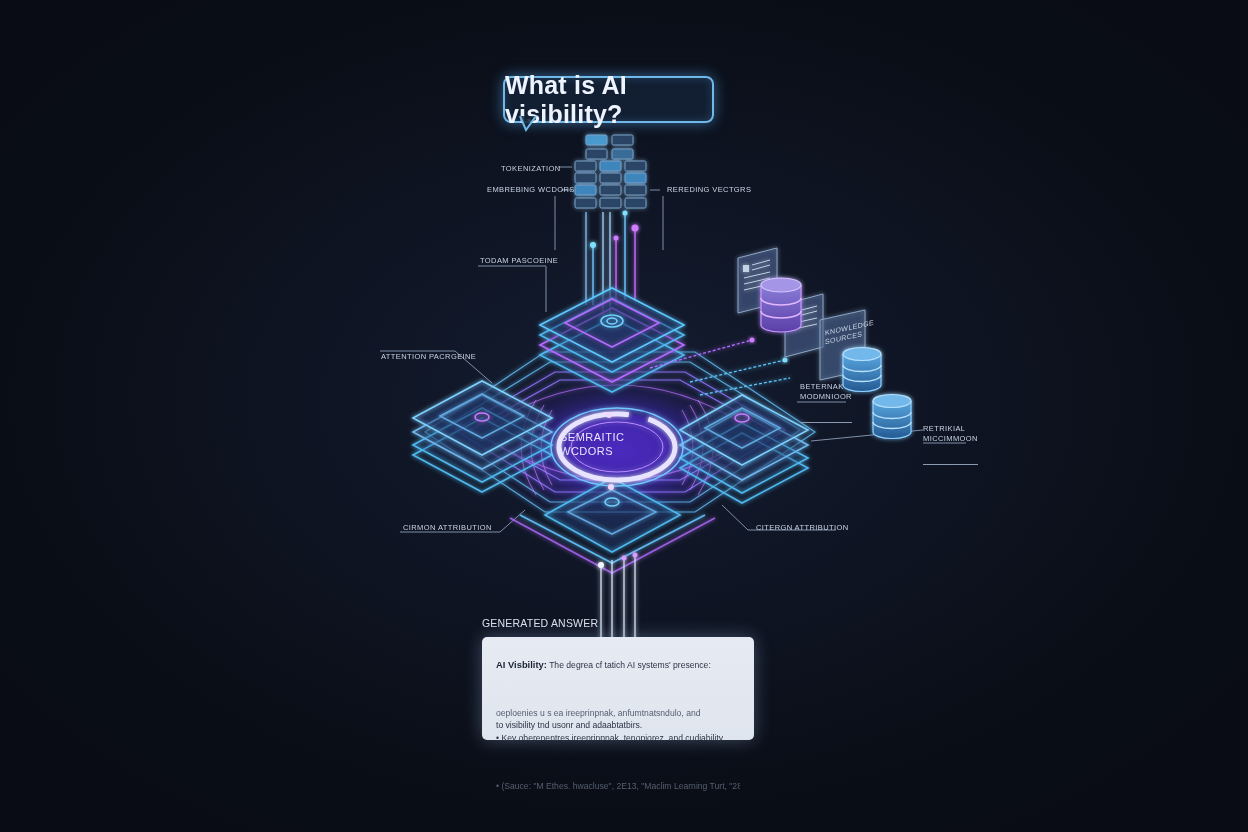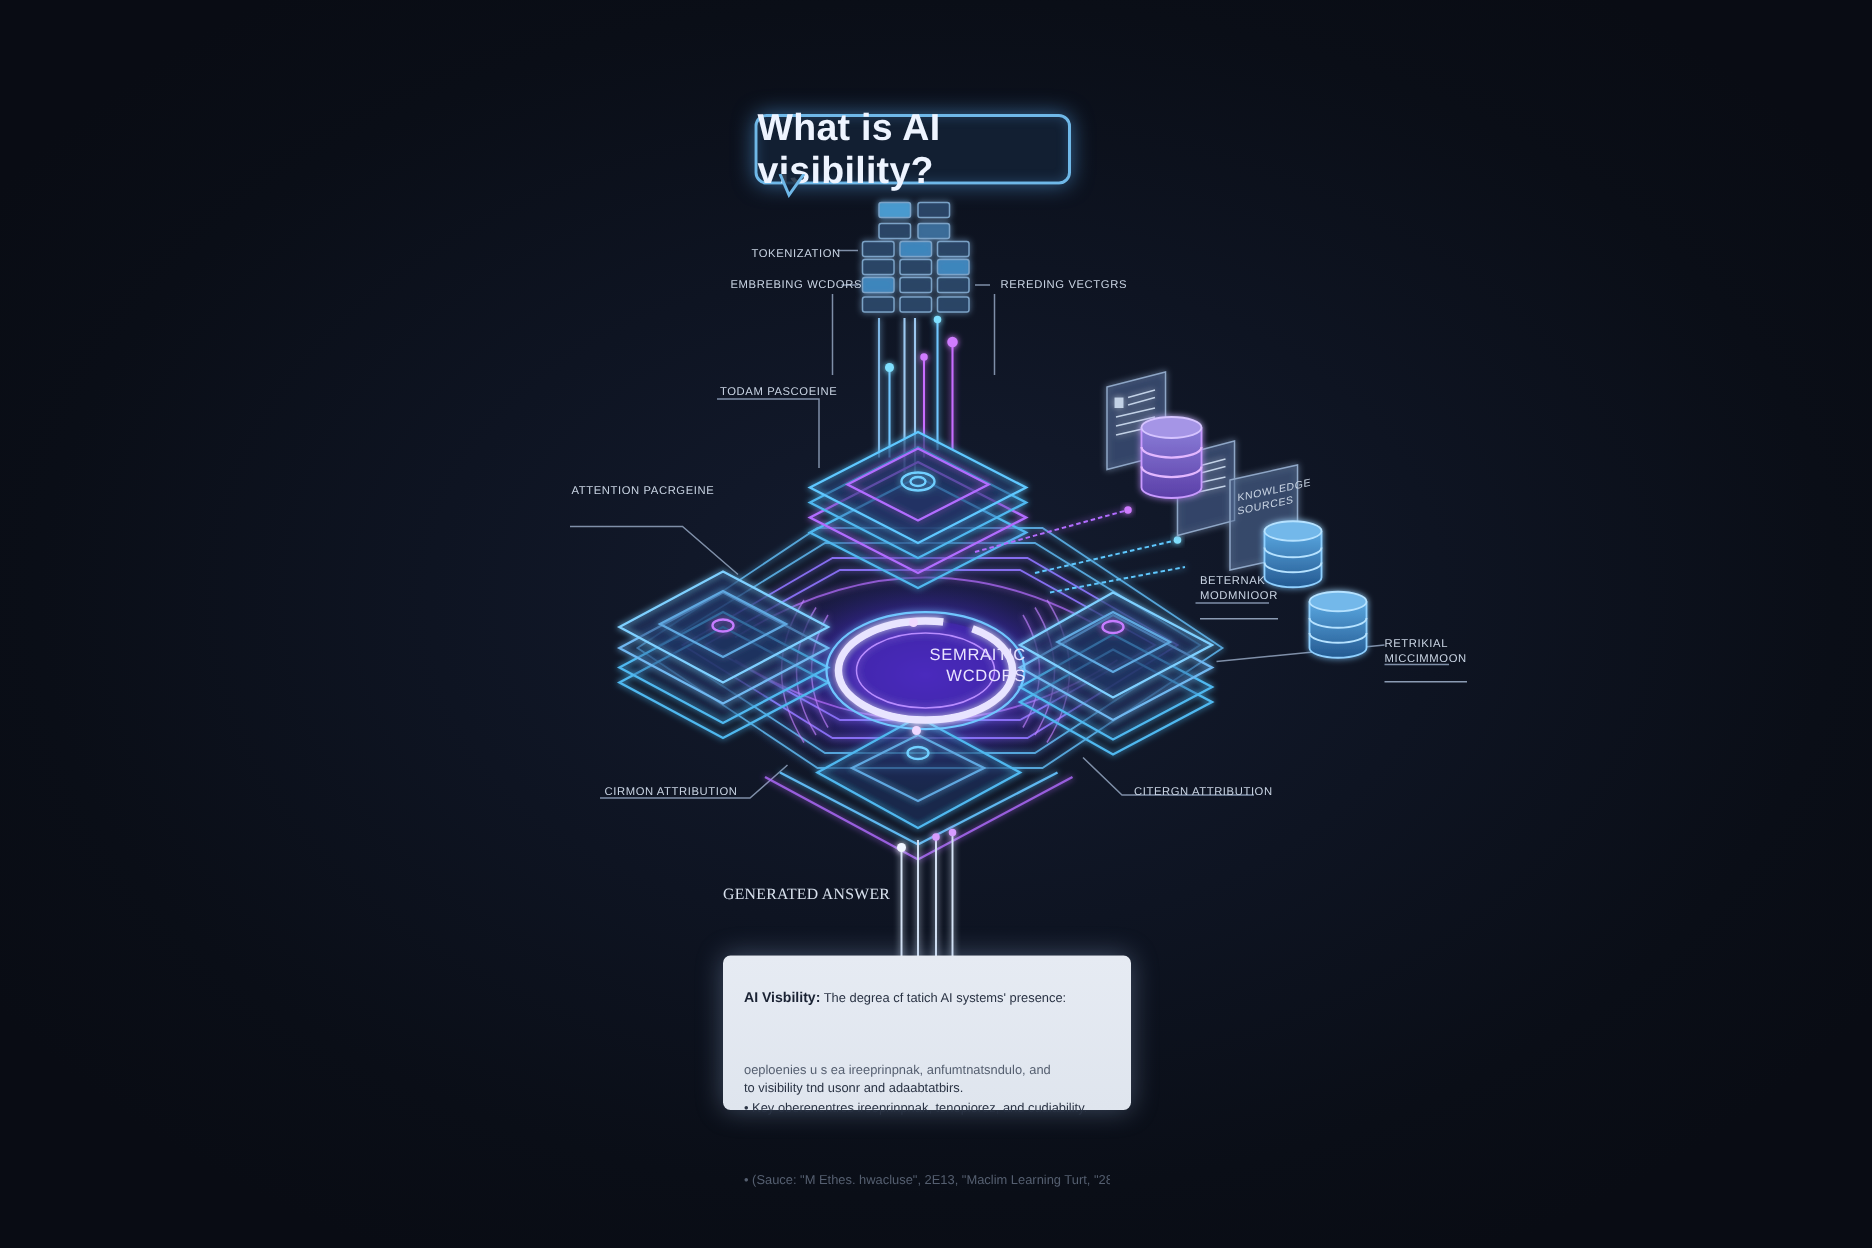--- a/index.html
+++ b/index.html
@@ -7,24 +7,24 @@
     background:radial-gradient(ellipse 60% 60% at 50% 48%, #141c30 0%, #0e1422 45%, #0a0e17 80%, #090c14 100%);
     font-family:"DejaVu Sans","Liberation Sans",sans-serif;color:#dfe8f5;}
   .abs{position:absolute;}
   svg.scene{position:absolute;left:0;top:0;}
   .bubble{left:503px;top:76px;width:207px;height:43px;border:2px solid #6fb8e8;border-radius:8px;
     background:rgba(20,34,54,.85);box-shadow:0 0 14px rgba(90,170,240,.55), inset 0 0 8px rgba(90,170,240,.25);
     display:flex;align-items:center;justify-content:center;font-family:"Liberation Sans",sans-serif;
     font-weight:700;font-size:25px;color:#eef4ff;letter-spacing:.2px;}
   .label{font-family:"Liberation Sans",sans-serif;font-size:7.5px;letter-spacing:.4px;color:#c9d4e3;
     text-transform:uppercase;white-space:nowrap;line-height:10px;}
-  .ul{border-bottom:1px solid #8b9bb3;padding-bottom:10px;}
-  .center-label{left:560px;top:430px;width:124px;text-align:right;font-family:"Liberation Sans",sans-serif;
+  .ul{border-bottom:1px solid #8b9bb3;padding-bottom:20px;}
+  .center-label{left:560px;top:430px;width:124px;text-align:left;font-family:"Liberation Sans",sans-serif;
     font-size:11px;color:#e9e3ff;letter-spacing:.5px;line-height:14px;}
-  .gen-title{left:482px;top:591px;font-family:Liberation Serif, serif;font-size:10.5px;color:#d9e2ee;letter-spacing:.2px;}
+  .gen-title{left:482px;top:617px;font-family:Liberation Sans, sans-serif;font-size:10.5px;color:#d9e2ee;letter-spacing:.2px;}
   .answer{left:482px;top:637px;width:272px;height:103px;border-radius:5px;
     background:linear-gradient(180deg,#e6ebf3 0%,#dfe5ee 100%);box-shadow:0 0 18px rgba(160,190,230,.35);
     color:#2a3344;font-family:"Liberation Sans",sans-serif;font-size:8.6px;line-height:12.2px;padding:22px 14px 0 14px;box-sizing:border-box;}
   .answer b{color:#1a2233;font-size:9.4px;}
   .answer .l{white-space:nowrap;overflow:hidden;}
   .answer .muted{color:#555f70;margin-top:36px;}
 </style>
 </head>
 <body>
 
@@ -243,21 +243,21 @@
   <span>What is AI visibility?</span>
 </div>
 <svg class="abs" style="left:518px;top:116px" width="22" height="16">
   <path d="M2 0 L8 14 L18 0" fill="rgba(20,34,54,.85)" stroke="#6fb8e8" stroke-width="2"></path>
 </svg>
 
 <div class="abs label" style="left:501px;top:164px">TOKENIZATION</div>
 <div class="abs label" style="left:487px;top:185px">EMBREBING WCDORS</div>
 <div class="abs label" style="left:667px;top:185px">REREDING VECTGRS</div>
 <div class="abs label" style="left:480px;top:256px">TODAM PASCOEINE</div>
-<div class="abs label" style="left:381px;top:322px">ATTENTION PACRGEINE</div>
+<div class="abs label" style="left:381px;top:352px">ATTENTION PACRGEINE</div>
 
 <div class="abs label" style="left:825px;top:323px;font-size:7px;line-height:9px;transform:skewY(-12deg)">
   <div>KNOWLEDGE</div>
   <div>SOURCES</div>
 </div>
 <div class="abs label ul" style="left:800px;top:382px">
   <div>BETERNAK</div>
   <div>MODMNIOOR</div>
 </div>
 <div class="abs label ul" style="left:923px;top:424px">

